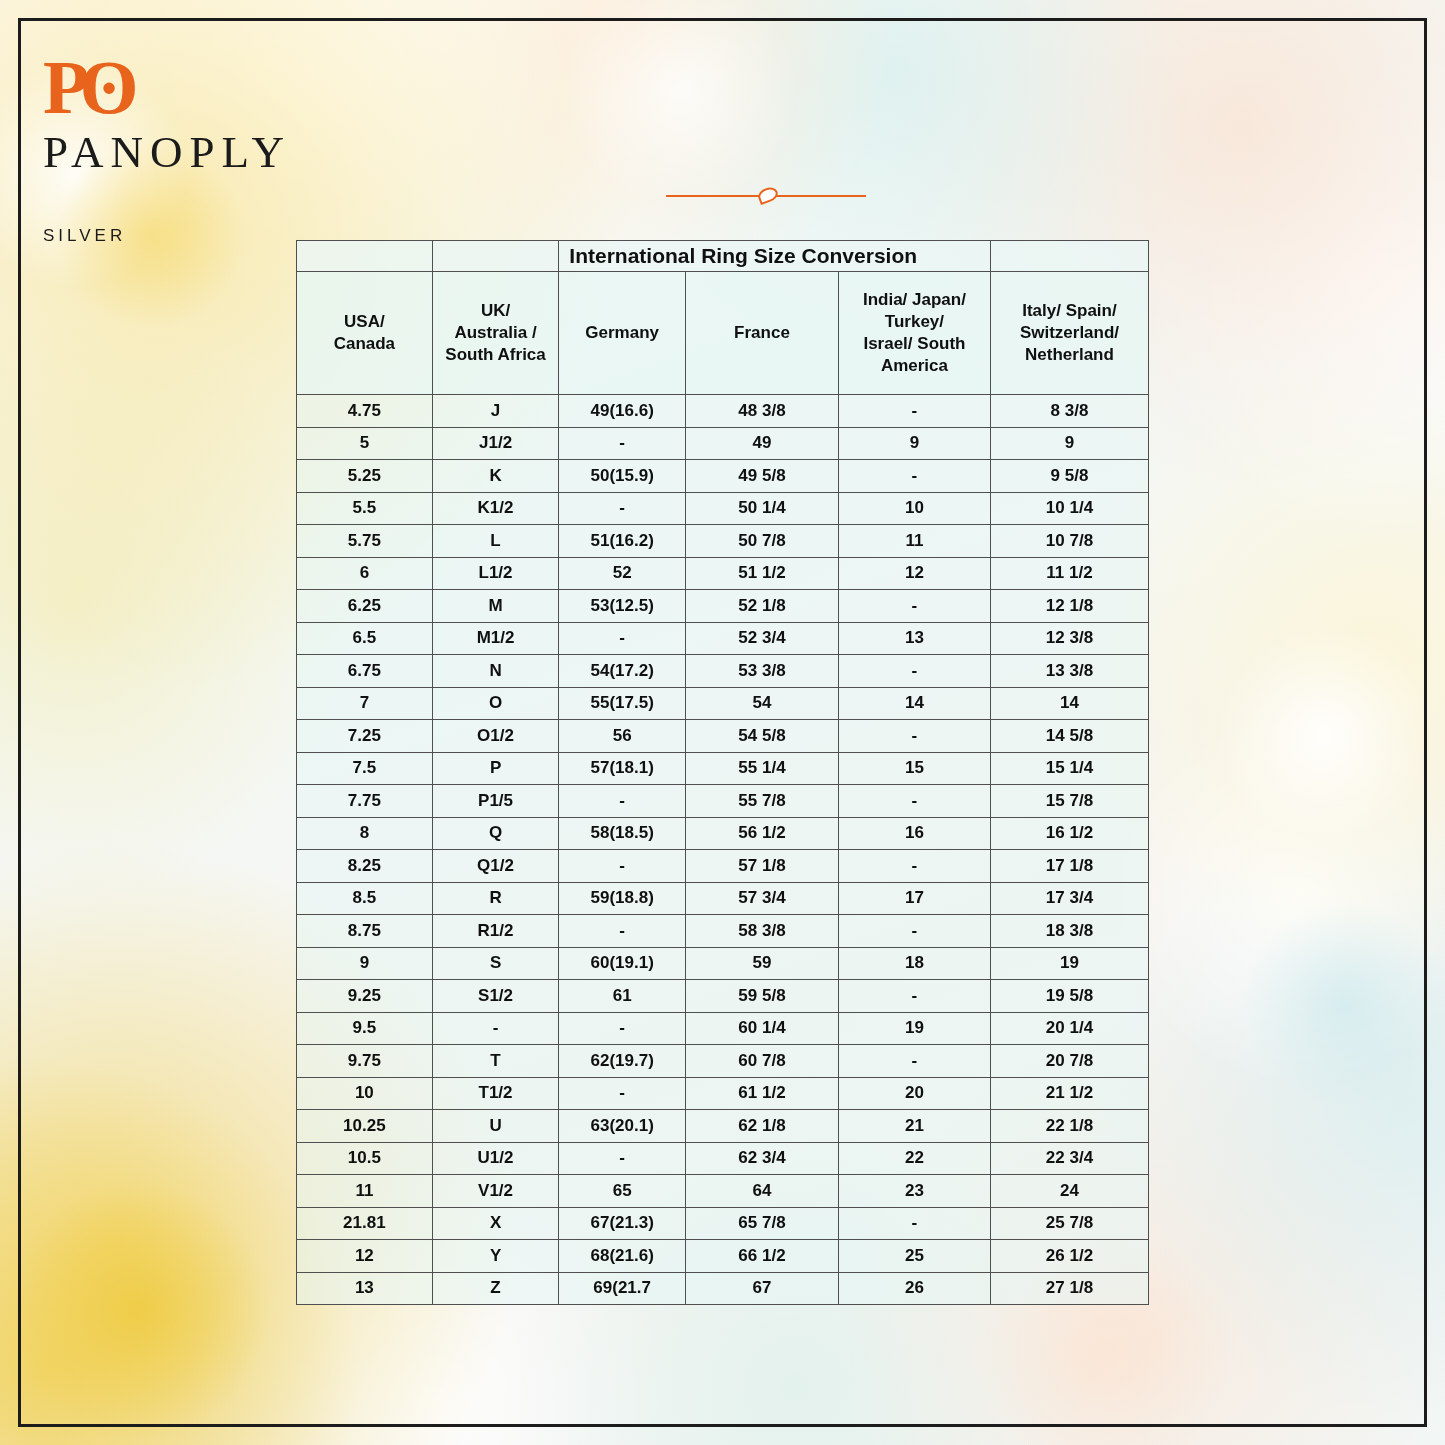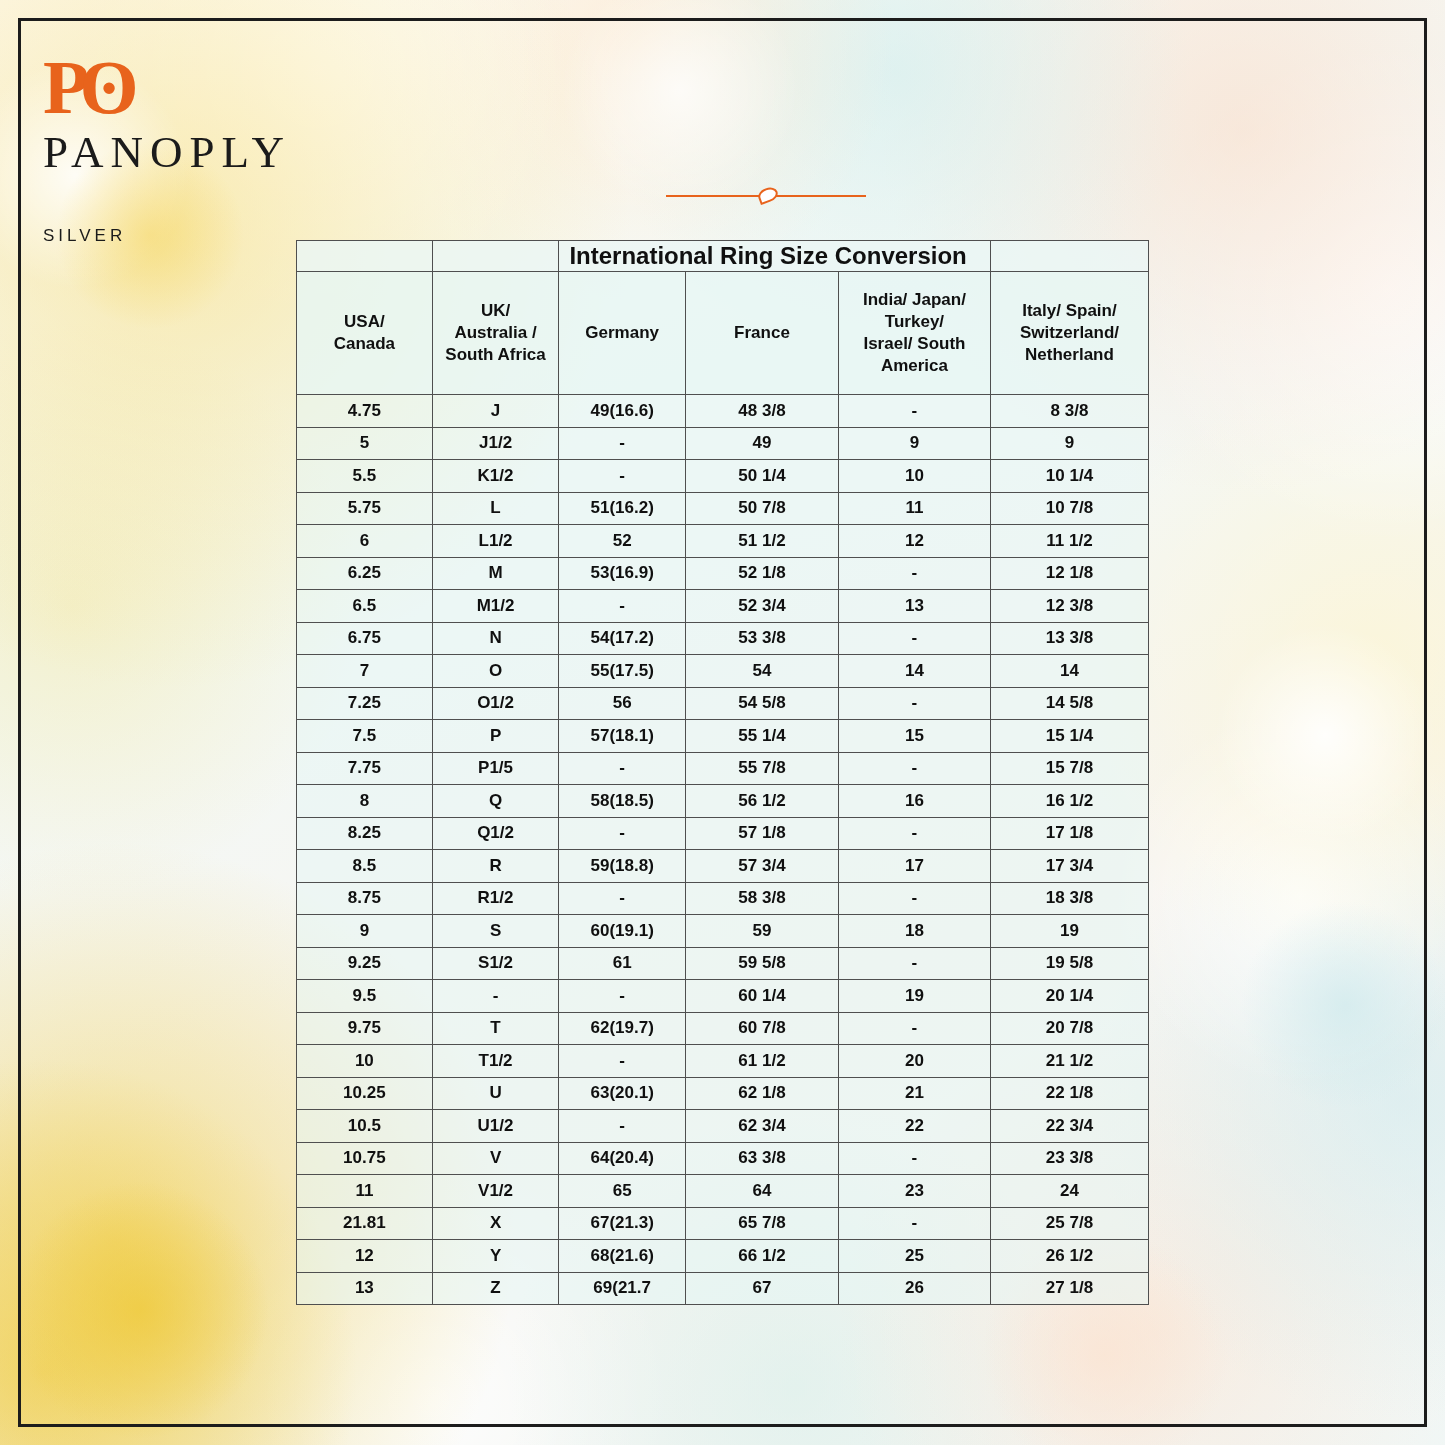--- a/index.html
+++ b/index.html
@@ -132,21 +132,21 @@
     vertical-align: middle;
     font-weight: bold;
   }
   tr.title-row td {
     height: 30px;
     background: rgba(236,247,245,0.6);
   }
   td.title-cell {
     text-align: left;
     padding-left: 10px;
-    font-size: 24px;
+    font-size: 21px;
   }
   tr.head-row td {
     height: 122px;
     font-size: 17px;
     line-height: 22px;
     background: rgba(231,246,244,0.6);
   }
   tr.data-row td {
     height: 31.5px;
     font-size: 17px;
@@ -225,20 +225,28 @@
           </tr>
           <tr class="data-row">
             <td class="col-usa">5</td>
             <td class="col-uk">J1/2</td>
             <td class="col-germany">-</td>
             <td class="col-france">49</td>
             <td class="col-india">9</td>
             <td class="col-last">9</td>
           </tr>
           <tr class="data-row">
+            <td class="col-usa">5.25</td>
+            <td class="col-uk">K</td>
+            <td class="col-germany">50(15.9)</td>
+            <td class="col-france">49 5/8</td>
+            <td class="col-india">-</td>
+            <td class="col-last">9 5/8</td>
+          </tr>
+          <tr class="data-row">
             <td class="col-usa">5.5</td>
             <td class="col-uk">K1/2</td>
             <td class="col-germany">-</td>
             <td class="col-france">50 1/4</td>
             <td class="col-india">10</td>
             <td class="col-last">10 1/4</td>
           </tr>
           <tr class="data-row">
             <td class="col-usa">5.75</td>
             <td class="col-uk">L</td>
@@ -251,21 +259,21 @@
             <td class="col-usa">6</td>
             <td class="col-uk">L1/2</td>
             <td class="col-germany">52</td>
             <td class="col-france">51 1/2</td>
             <td class="col-india">12</td>
             <td class="col-last">11 1/2</td>
           </tr>
           <tr class="data-row">
             <td class="col-usa">6.25</td>
             <td class="col-uk">M</td>
-            <td class="col-germany">53(16.9)</td>
+            <td class="col-germany">53(12.5)</td>
             <td class="col-france">52 1/8</td>
             <td class="col-india">-</td>
             <td class="col-last">12 1/8</td>
           </tr>
           <tr class="data-row">
             <td class="col-usa">6.5</td>
             <td class="col-uk">M1/2</td>
             <td class="col-germany">-</td>
             <td class="col-france">52 3/4</td>
             <td class="col-india">13</td>
@@ -393,28 +401,20 @@
           </tr>
           <tr class="data-row">
             <td class="col-usa">10.5</td>
             <td class="col-uk">U1/2</td>
             <td class="col-germany">-</td>
             <td class="col-france">62 3/4</td>
             <td class="col-india">22</td>
             <td class="col-last">22 3/4</td>
           </tr>
           <tr class="data-row">
-            <td class="col-usa">10.75</td>
-            <td class="col-uk">V</td>
-            <td class="col-germany">64(20.4)</td>
-            <td class="col-france">63 3/8</td>
-            <td class="col-india">-</td>
-            <td class="col-last">23 3/8</td>
-          </tr>
-          <tr class="data-row">
             <td class="col-usa">11</td>
             <td class="col-uk">V1/2</td>
             <td class="col-germany">65</td>
             <td class="col-france">64</td>
             <td class="col-india">23</td>
             <td class="col-last">24</td>
           </tr>
           <tr class="data-row">
             <td class="col-usa">21.81</td>
             <td class="col-uk">X</td>

